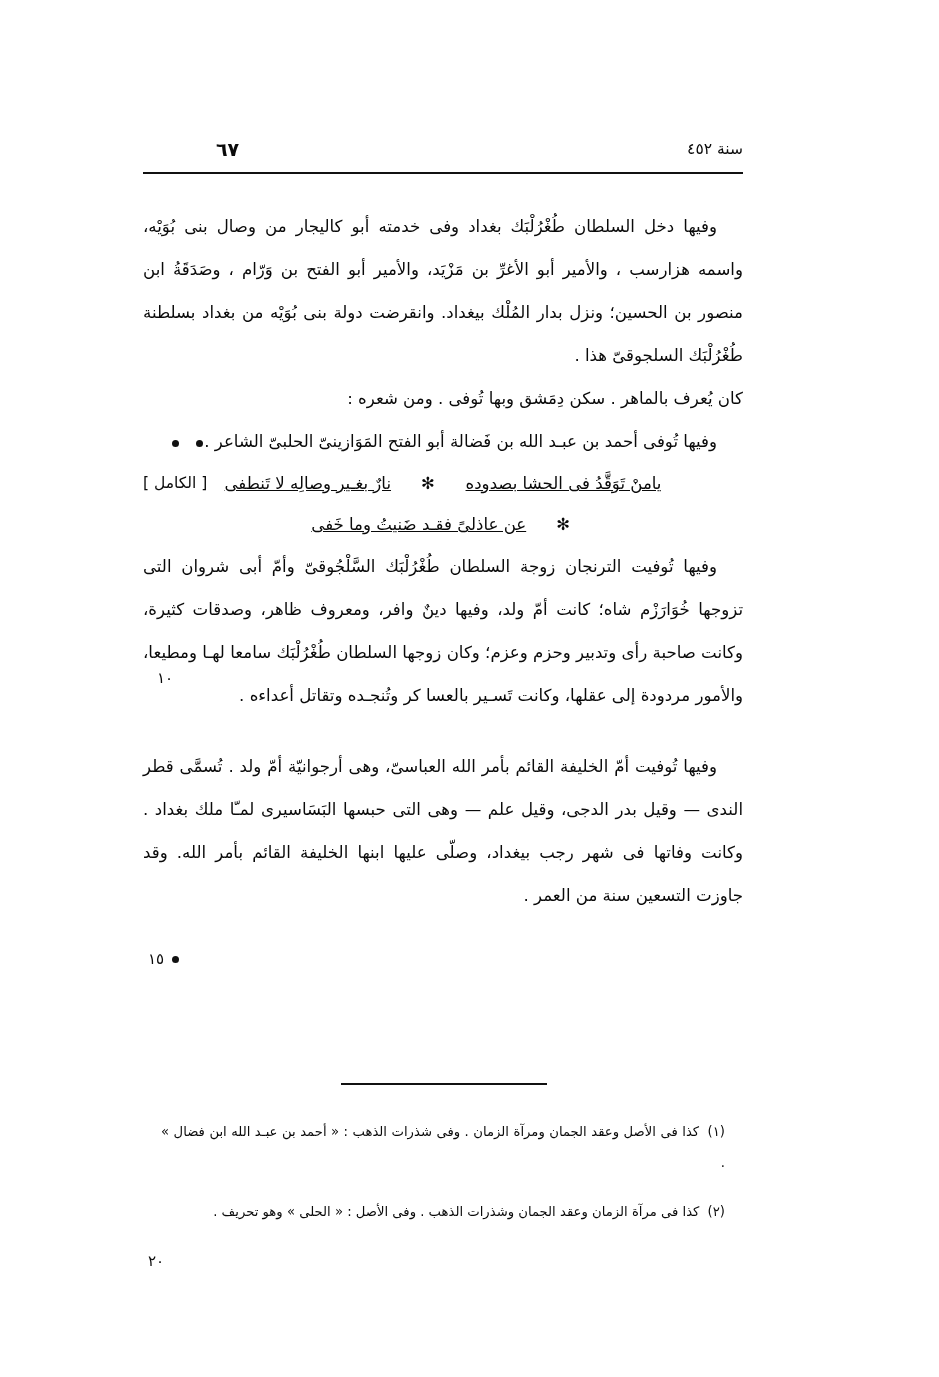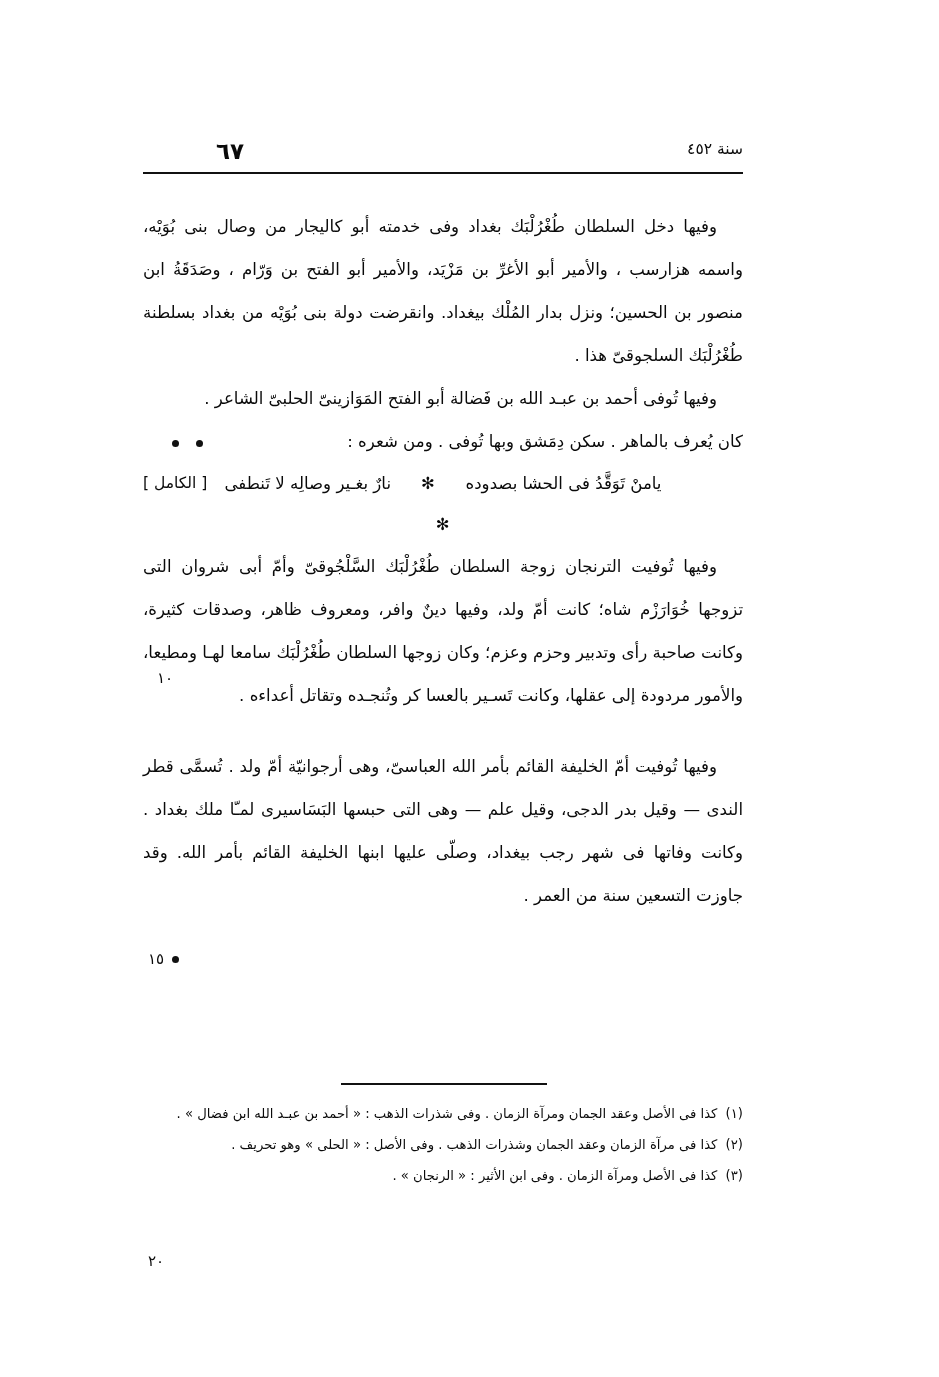--- a/index.html
+++ b/index.html
@@ -29,21 +29,21 @@
     left: 196px;
     height: 30px;
     direction: rtl;
     font-size: 16.5px;
     letter-spacing: 0px;
   }
   .running-head .rh-left {
     position: absolute;
     left: 20px;
     top: 2px;
-    font-size: 23px;
+    font-size: 19px;
     font-weight: 600;
   }
   .running-head .rh-center {
     position: absolute;
     left: 0; right: 0;
     top: 2px;
     text-align: center;
     font-size: 17px;
   }
   .running-head .rh-right {
@@ -88,20 +88,21 @@
     margin: 0;
     font-size: 16.6px;
     line-height: 41px;
     display: flex;
     justify-content: center;
     gap: 26px;
     letter-spacing: 0.6px;
   }
   .verse .hemistich {
     white-space: nowrap;
+    text-decoration: underline;
   }
   .verse .star {
     margin: 0 4px;
   }
   .meter-line {
     position: relative;
     display: flex;
     align-items: baseline;
   }
   .meter {
@@ -140,21 +141,21 @@
     position: absolute;
     top: 1098px;
     right: 196px;
     width: 600px;
     direction: rtl;
     font-size: 13.2px;
     line-height: 31px;
     text-align: justify;
   }
   .footnotes p {
-    margin: 0;
+    margin: 18px;
     text-align: justify;
     text-align-last: right;
   }
   .fn-num {
     margin-left: 4px;
   }
 </style>
 </head>
 <body>
 
@@ -171,56 +172,53 @@
   <div class="bullet" style="top:956px; left:172px;"></div>
 
   <div class="linenum" style="top:669px;text-align:center;">١٠</div>
   <div class="linenum" style="top:950px;">١٥</div>
   <div class="linenum" style="top:1252px;">٢٠</div>
 
   <div class="body-block">
 
     <p class="para indent">وفيها دخل السلطان طُغْرُلْبَك بغداد وفى خدمته أبو كاليجار من وصال بنى بُوَيْه، واسمه هزارسب ، والأمير أبو الأغرِّ بن مَزْيَد، والأمير أبو الفتح بن وَرّام ، وصَدَقَةُ ابن منصور بن الحسين؛ ونزل بدار المُلْك بيغداد. وانقرضت دولة بنى بُوَيْه من بغداد بسلطنة طُغْرُلْبَك السلجوقىّ هذا .</p>
 
+    <p class="para">
+      <span>كان يُعرف بالماهر . سكن دِمَشق وبها تُوفى . ومن شعره :</span>
+    </p>
+
     <p class="para indent">
       <span>وفيها تُوفى أحمد بن عبـد الله بن فَضالة أبو الفتح المَوَازينىّ الحلبىّ الشاعر .</span>
-    </p>
-
-    <p class="para">
-      <span>كان يُعرف بالماهر . سكن دِمَشق وبها تُوفى . ومن شعره :</span>
     </p>
 
     <div class="verse meter-line">
       <span class="meter">[ الكامل ]</span>
       <span class="hemistich">يامنْ تَوَقَّدُ فى الحشا بصدوده</span>
       <span class="star">✻</span>
       <span class="hemistich">نارٌ بغـير وصالِه لا تَنطفى</span>
     </div>
 
     <div class="verse">
       <span class="star">✻</span>
+      <span class="hemistich">عن عاذلىً فقـد ضَنيتُ وما خَفى</span>
     </div>
 
     <p class="para indent">وفيها تُوفيت الترنجان زوجة السلطان طُغْرُلْبَك السَّلْجُوقىّ وأمّ أبى شروان التى تزوجها خُوَارَزْم شاه؛ كانت أمّ ولد، وفيها دينٌ وافر، ومعروف ظاهر، وصدقات كثيرة، وكانت صاحبة رأى وتدبير وحزم وعزم؛ وكان زوجها السلطان طُغْرُلْبَك سامعا لهـا ومطيعا، والأمور مردودة إلى عقلها، وكانت تَسـير بالعسا كر وتُنجـده وتقاتل أعداءه .</p>
 
     <div class="gap"></div>
 
     <p class="para indent">وفيها تُوفيت أمّ الخليفة القائم بأمر الله العباسىّ، وهى أرجوانيّة أمّ ولد . تُسمَّى قطر الندى — وقيل بدر الدجى، وقيل علم — وهى التى حبسها البَسَاسيرى لمـّا ملك بغداد . وكانت وفاتها فى شهر رجب بيغداد، وصلّى عليها ابنها الخليفة القائم بأمر الله. وقد جاوزت التسعين سنة من العمر .</p>
   </div>
 
   <div class="rule-foot"></div>
 
   <div class="footnotes">
     <p>
       <span class="fn-num">(١)</span>
       <span>كذا فى الأصل وعقد الجمان ومرآة الزمان . وفى شذرات الذهب : « أحمد بن عبـد الله ابن فضال » .</span>
     </p>
     <p>
       <span class="fn-num">(٢)</span>
       <span>كذا فى مرآة الزمان وعقد الجمان وشذرات الذهب . وفى الأصل : « الحلى » وهو تحريف .</span>
     </p>
-    <p>
-      <span class="fn-num">(٣)</span>
-      <span>كذا فى الأصل ومرآة الزمان . وفى ابن الأثير : « الرنجان » .</span>
-    </p>
   </div>
 
 </div>
 
 </body></html>

